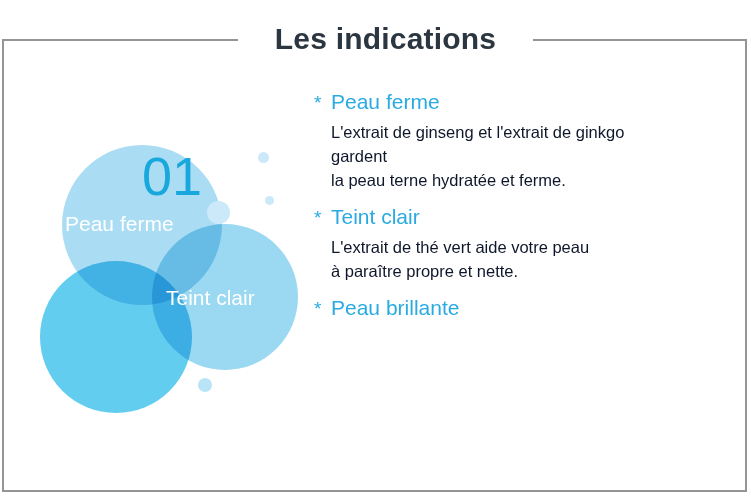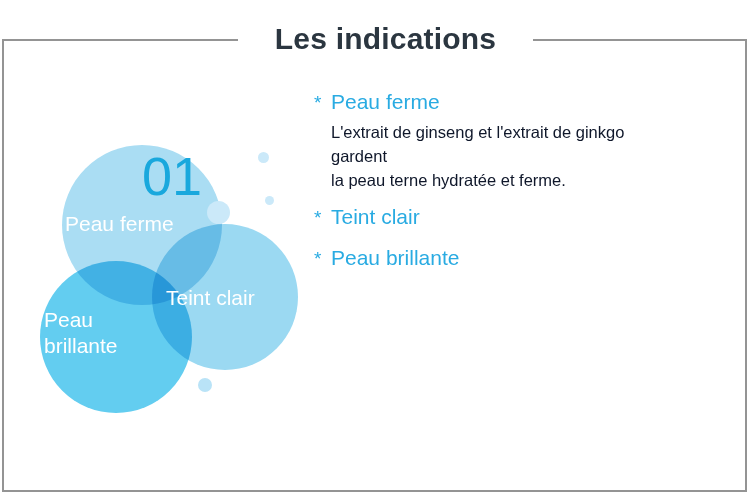--- a/index.html
+++ b/index.html
@@ -160,41 +160,41 @@
 
     <div class="dot" id="dot-1"></div>
     <div class="dot" id="dot-2"></div>
     <div class="dot" id="dot-3"></div>
     <div class="dot" id="dot-4"></div>
 
     <div class="bubble-num" id="num-1">01</div>
 
     <div class="bubble-label" id="label-1">Peau ferme</div>
     <div class="bubble-label" id="label-2">Teint clair</div>
-    <div class="bubble-label" id="label-3">Peau
-brillante</div>
   </div>
 
   <div id="indications">
 
     <div class="indication">
       <div class="ind-head">
         <span class="ind-star">*</span>
         <span>Peau ferme</span>
       </div>
       <div class="ind-body">L'extrait de ginseng et l'extrait de ginkgo
 gardent
 la peau terne hydratée et ferme.</div>
     </div>
 
     <div class="indication">
       <div class="ind-head">
         <span class="ind-star">*</span>
         <span>Teint clair</span>
       </div>
+      <div class="ind-body">L'extrait de thé vert aide votre peau
+à paraître propre et nette.</div>
     </div>
 
     <div class="indication">
       <div class="ind-head">
         <span class="ind-star">*</span>
         <span>Peau brillante</span>
       </div>
     </div>
 
   </div>

